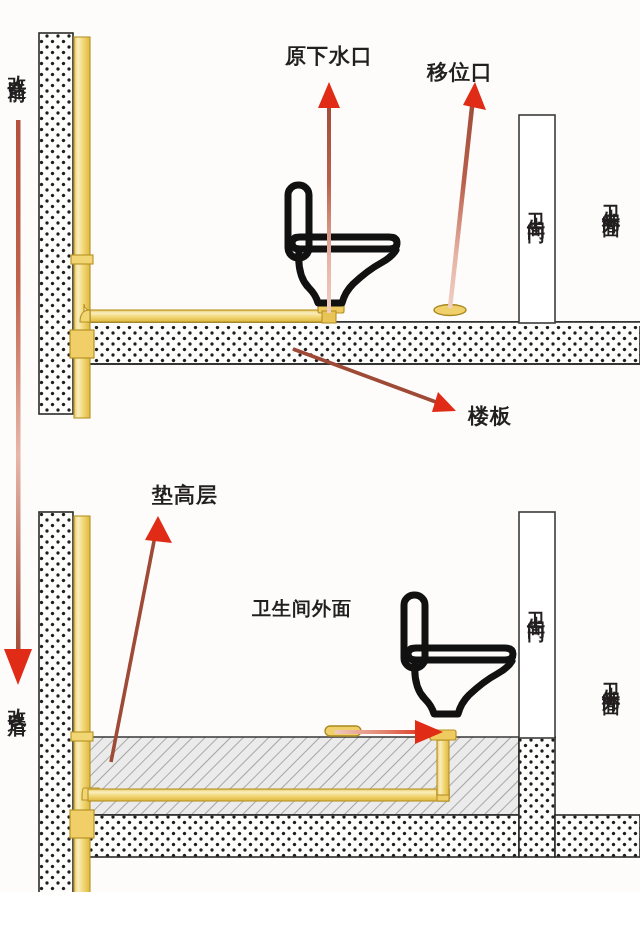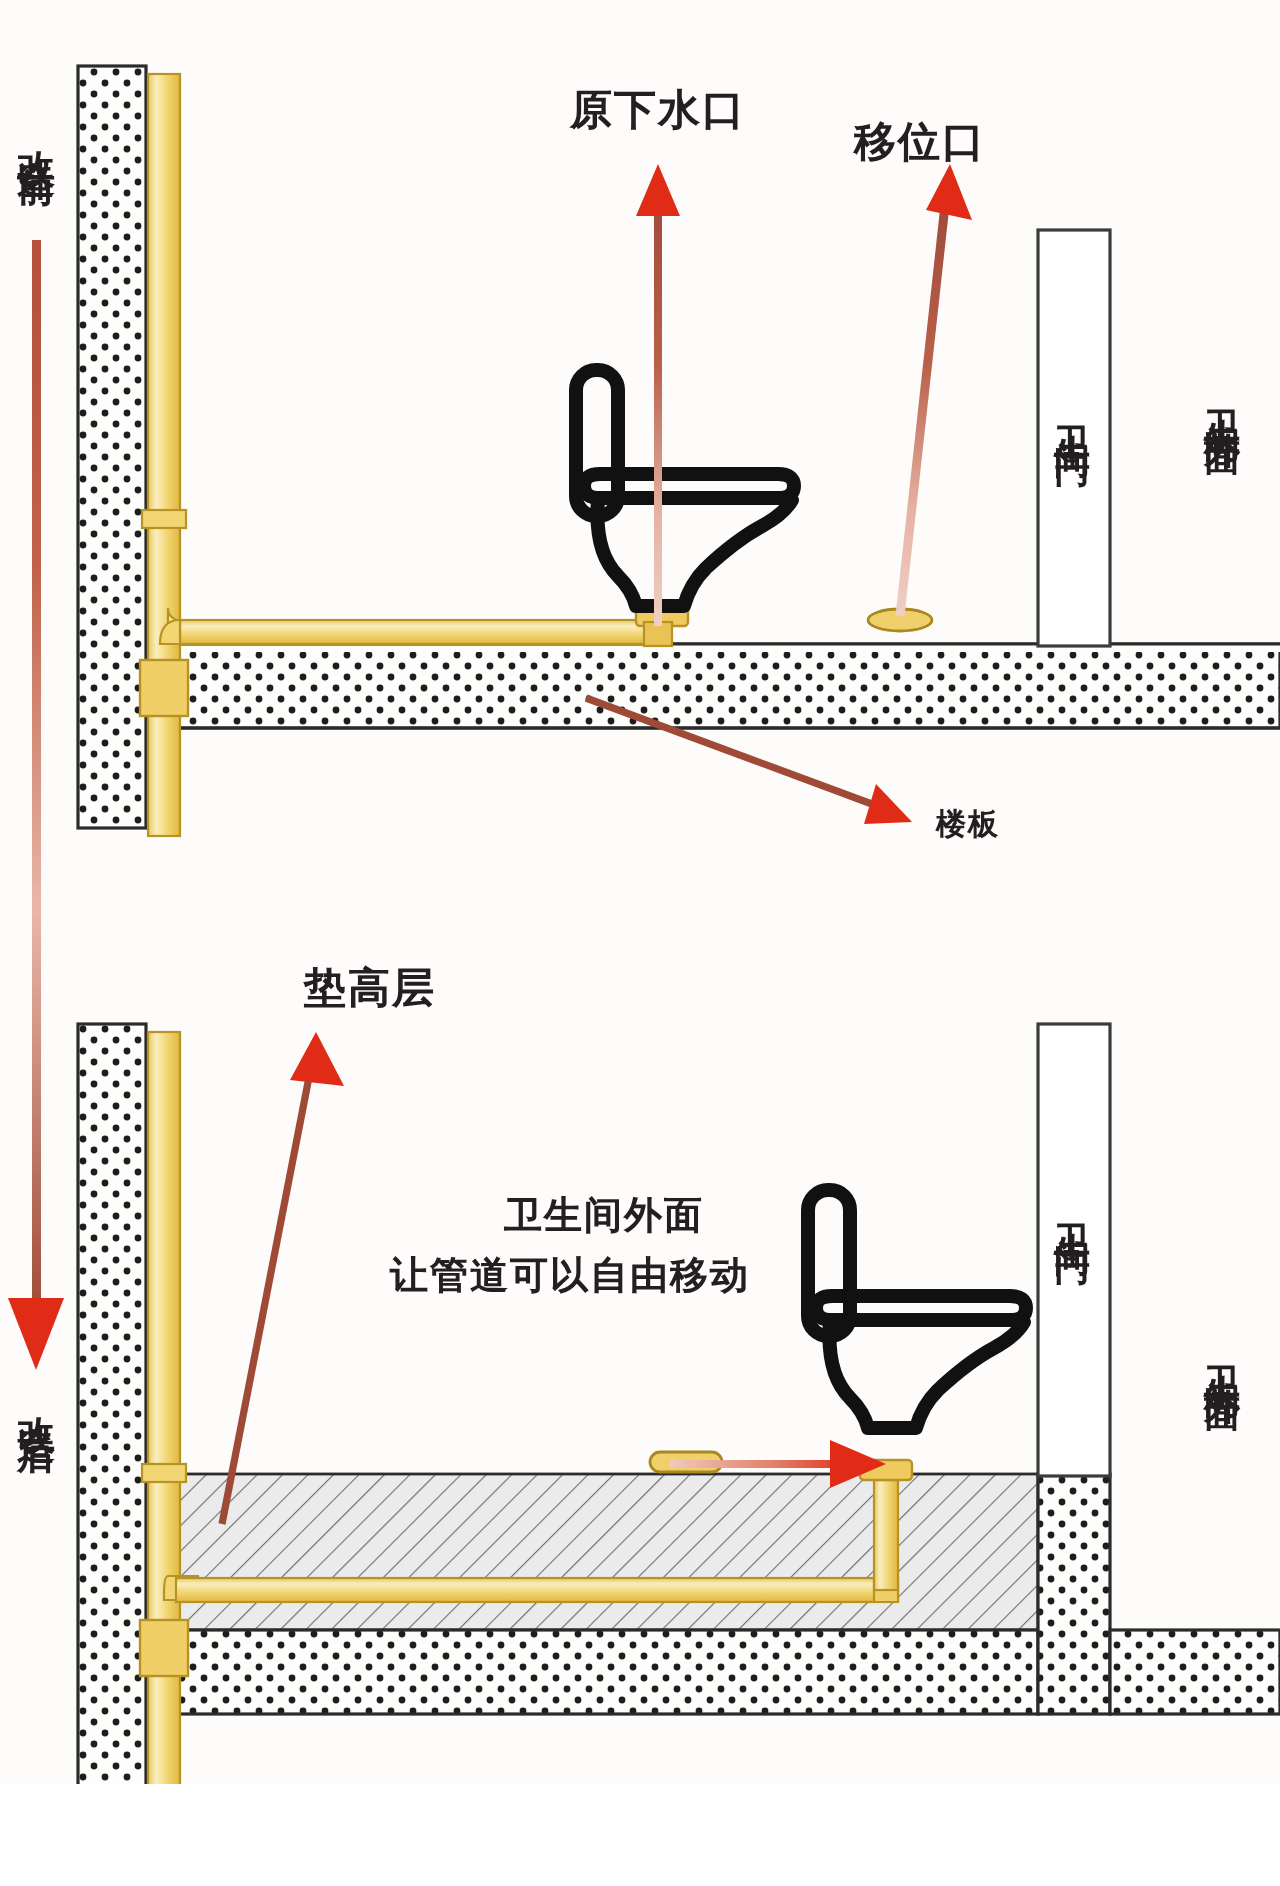--- a/index.html
+++ b/index.html
@@ -219,29 +219,28 @@
   </svg>
 
   <div class="vlbl" style="left:8px; top:60px; font-size:19px;">改造前</div>
 
   <div class="vlbl" style="left:8px; top:693px; font-size:19px;">改造后</div>
 
   <div class="lbl" style="left:285px; top:44px; font-size:21px;">原下水口</div>
 
   <div class="lbl" style="left:427px; top:60px; font-size:21px;">移位口</div>
 
-  <div class="lbl" style="left:468px; top:404px; font-size:15px;">楼板</div>
+  <div class="lbl" style="left:468px; top:404px; font-size:21px;">楼板</div>
 
   <div class="vlbl" style="left:527px; top:198px; font-size:18px;">卫生间门</div>
 
   <div class="vlbl" style="left:602px; top:190px; font-size:18px;">卫生间外面</div>
 
   <div class="lbl" style="left:132px; top:483px; font-size:21px;margin-left:20px;">垫高层</div>
 
   <div class="lbl" style="left:252px; top:598px; font-size:19px;">卫生间外面</div>
 
-  <div class="lbl" style="left:195px; top:628px; font-size:19px;">让管道可以自由移动</div>
 
   <div class="vlbl" style="left:527px; top:597px; font-size:18px;">卫生间门</div>
 
   <div class="vlbl" style="left:602px; top:668px; font-size:18px;">卫生间外面</div>
 
 </div>
 
 </body></html>

